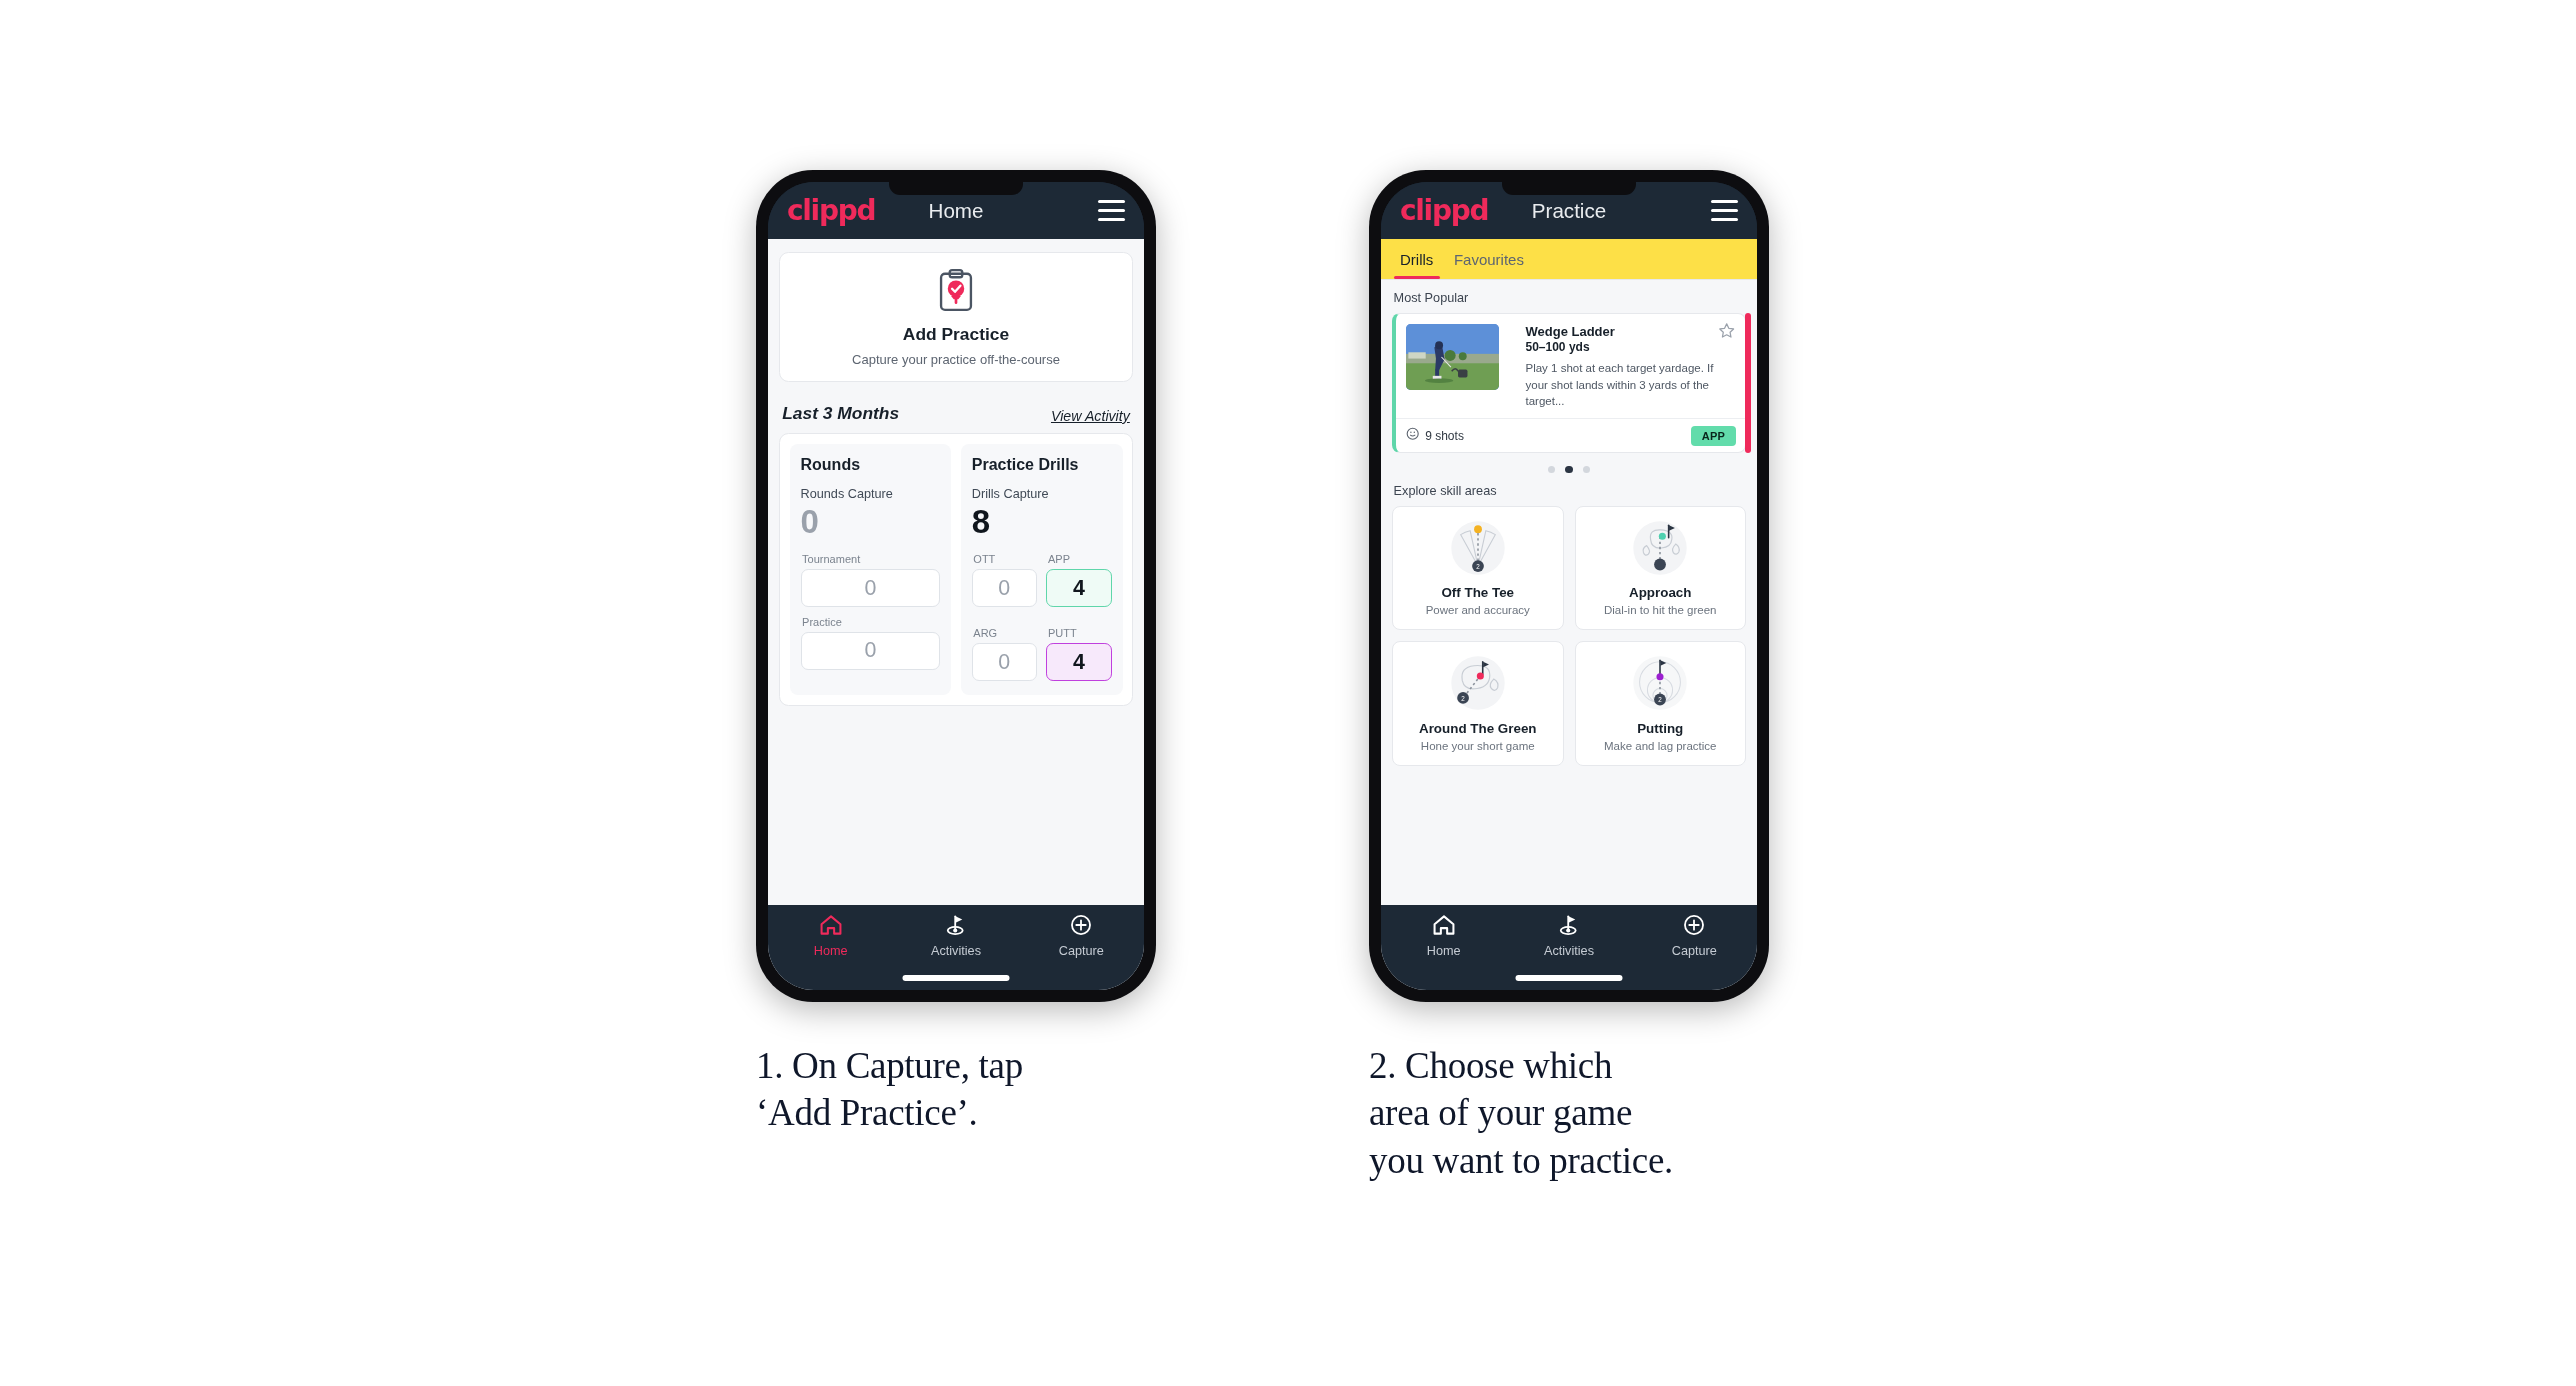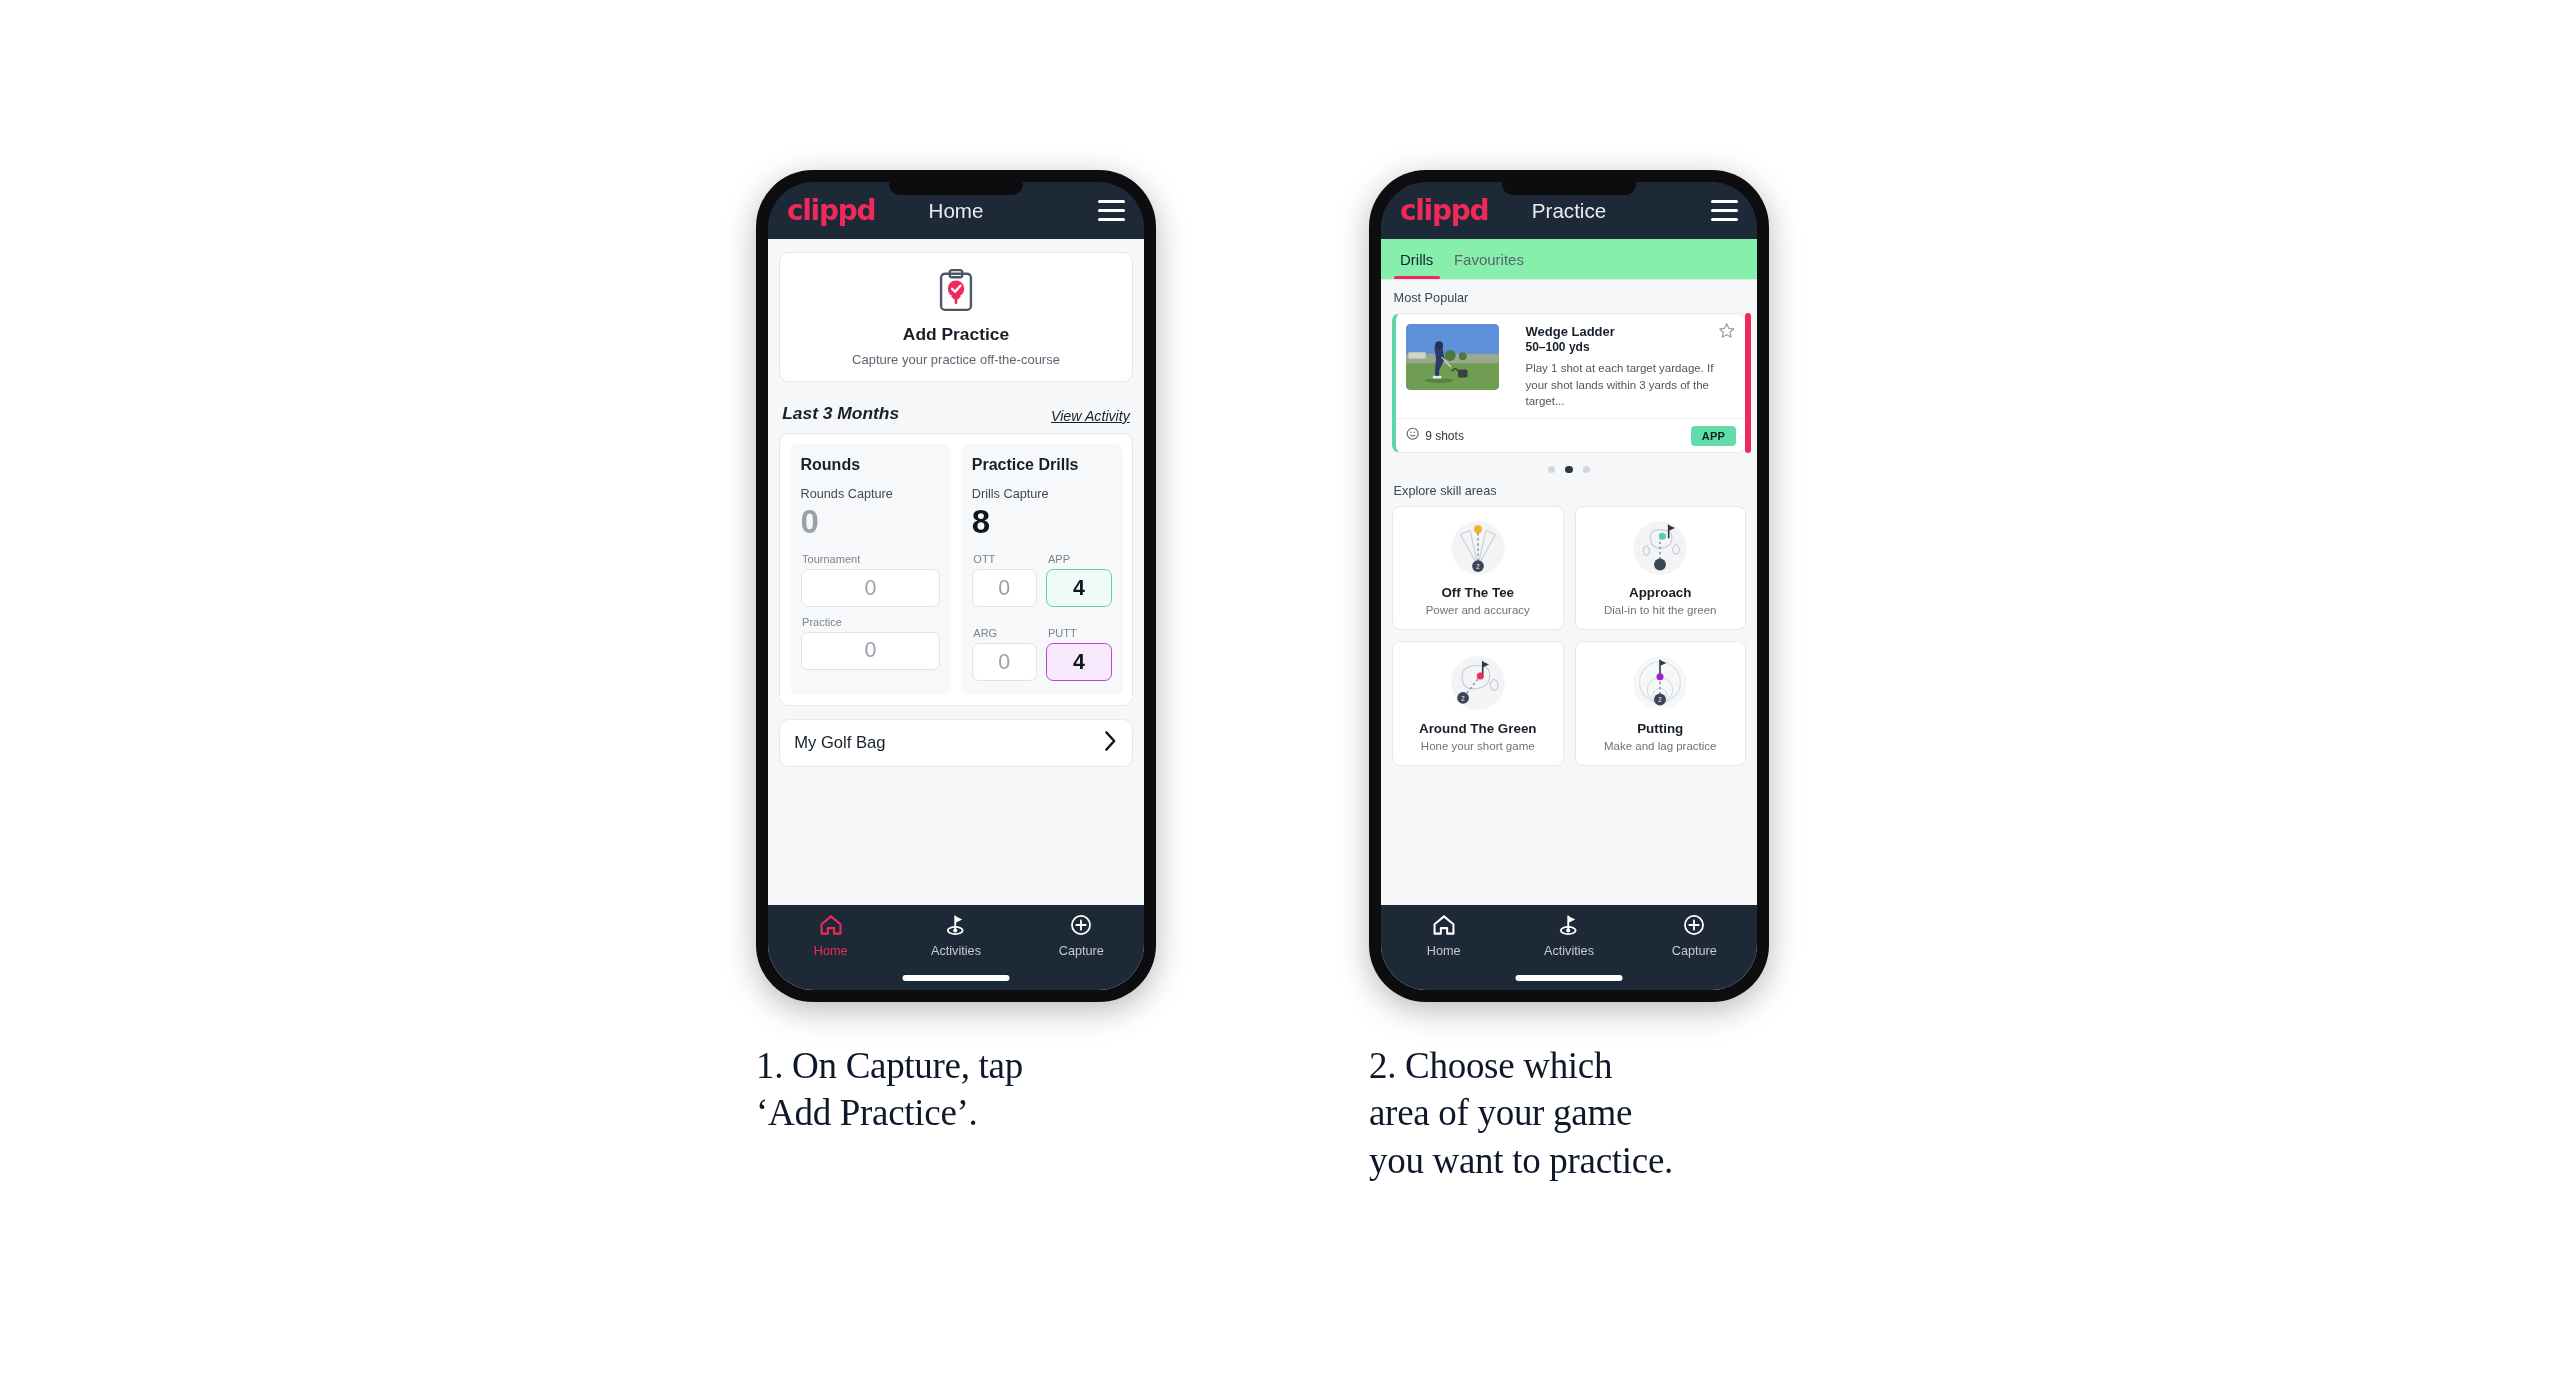--- a/index.html
+++ b/index.html
@@ -64,21 +64,21 @@
   
   .botnav{position:absolute;left:0;right:0;bottom:0;height:76px;background:#1d2936;
           display:flex;align-items:flex-start;padding-top:9.5px;}
   .nav-item{flex:1;display:flex;flex-direction:column;align-items:center;gap:4.7px;}
   .nav-item .lab{font-size:12.7px;color:#c5cbd3;}
   .nav-item.active .lab{color:#ef2a5b;}
   .home-indicator{position:absolute;bottom:9.5px;left:50%;transform:translateX(-50%);
                   width:107px;height:5.5px;border-radius:3.2px;background:#fff;}
 
   
-  .tabs{background:#86efac;display:flex;gap:8px;padding:0 12.7px;border-bottom:0.8px solid #e6e8ec;height:40px;align-items:center;}
+  .tabs{background:#fde047;display:flex;gap:8px;padding:0 12.7px;border-bottom:0.8px solid #e6e8ec;height:40px;align-items:center;}
   .tab{font-size:15px;color:#5d6571;padding:0 6.3px;height:100%;display:flex;align-items:center;position:relative;}
   .tab.active{color:#17202a;}
   .tab.active:after{content:"";position:absolute;left:0;right:0;bottom:0;height:3.2px;background:#ef2a5b;border-radius:1.6px;}
 
   .p2-body{padding:9.5px 11px 0 11px;}
   .lbl-sm{font-size:12.7px;color:#3c4450;margin:1.6px 1.6px 8px;}
   .drill-wrap{position:relative;}
   .drill-card{background:#fff;border:0.8px solid #e6e8ec;border-radius:8px;
               border-left:4px solid #5fd6aa;overflow:hidden;}
   .drill-top{display:flex;padding:9.5px;gap:27px;}
@@ -188,28 +188,20 @@
                 <div class="mini-box">0</div>
               </div>
               <div>
                 <div class="mini-lbl">PUTT</div>
                 <div class="mini-box filled purple">4</div>
               </div>
             </div>
           </div>
         </div>
 
-        <div class="bagrow">
-          <span class="lbl">My Golf Bag</span>
-          <span class="chev">
-            <svg width="13.4" height="22" viewBox="0 0 17 28">
-                <path d="M3 3 L13 14 L3 25" stroke="#10161d" stroke-width="3" fill="none" stroke-linecap="round" stroke-linejoin="round"></path>
-              </svg>
-          </span>
-        </div>
       </div>
 
       <div class="botnav">
         <div class="nav-item active">
           <span>
             <svg width="24" height="22" viewBox="0 0 30 28">
               <path d="M3 13 L15 3 L27 13 V25 H19 V18 H11 V25 H3 Z" fill="none" stroke="#ef2a5b" stroke-width="2.6" stroke-linejoin="round"></path>
             </svg>
           </span>
           <span class="lab">Home</span>

